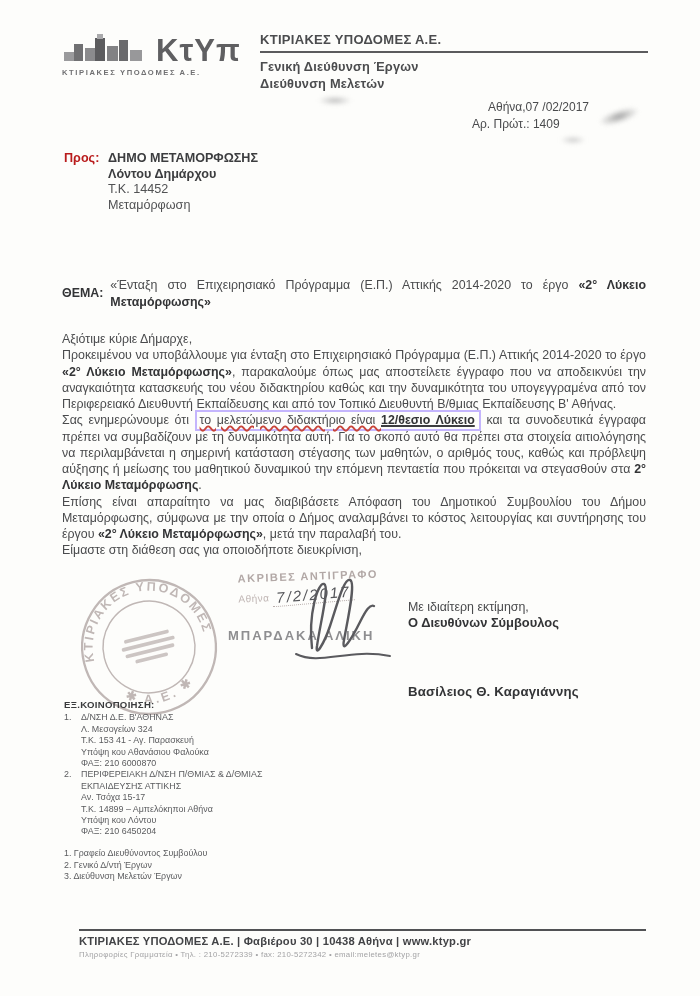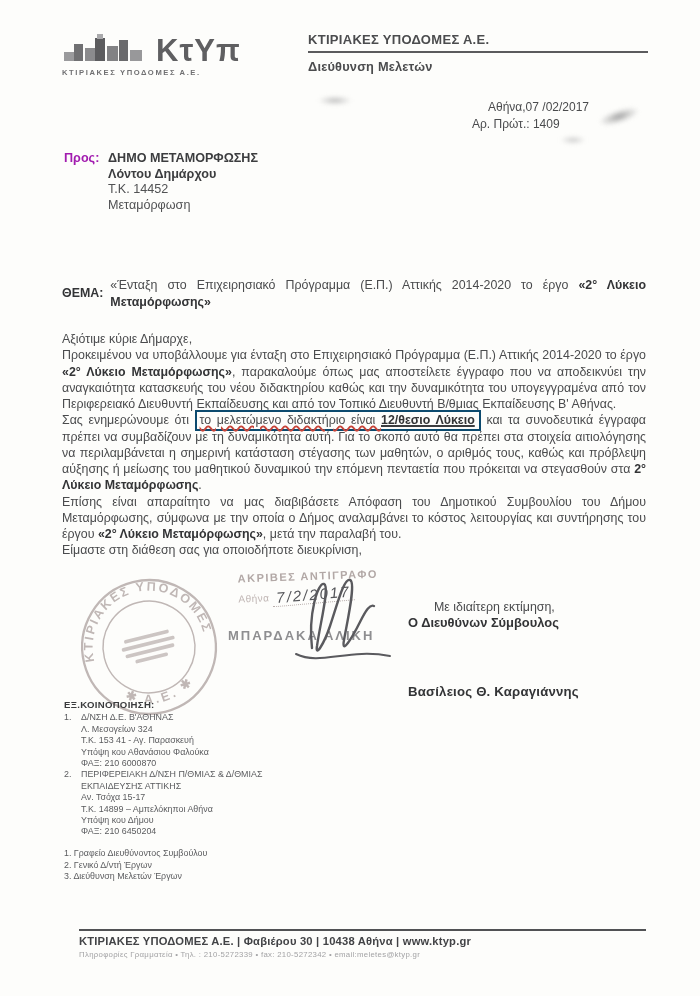--- a/index.html
+++ b/index.html
@@ -2,61 +2,61 @@
 <html><head>
 <meta charset="utf-8">
 <style>
   html,body{margin:0;padding:0;background:#e8e8e8;}
   .page{
     position:relative;width:700px;height:996px;margin:0 auto;
     background:#fdfdfb;overflow:hidden;
     font-family:"Liberation Sans",sans-serif;color:#46474a;
   }
   
-  .header{position:absolute;top:30px;left:62px;right:52px;display:flex;gap:48px;}
+  .header{position:absolute;top:30px;left:62px;right:52px;display:flex;}
   .logo-col{width:186px;flex:none;}
   .logo-row{display:flex;align-items:flex-end;}
   .logo-word{font-size:31px;font-weight:bold;color:#5f5f61;letter-spacing:1px;line-height:30px;margin-left:2px;}
   .logo-caption{font-size:7.6px;font-weight:bold;color:#707072;letter-spacing:1.6px;margin-top:2px;white-space:nowrap;}
   .hdr-right{flex:1;margin-left:12px;padding-top:2px;}
   .org-name{font-weight:bold;font-size:13px;color:#4b4c4e;letter-spacing:.3px;}
   .hdr-rule{border:none;border-top:2.2px solid #5b5b5d;margin:4px 0 5px 0;}
   .division{font-weight:bold;font-size:12.8px;color:#4b4c4e;line-height:17px;letter-spacing:.2px;}
   
   .date-block{position:absolute;top:99px;left:472px;font-size:12px;color:#4a4b4d;line-height:16.5px;}
   .date-line{padding-left:16px;}
   
   .recipient{position:absolute;top:151px;left:64px;font-size:12.6px;line-height:15.6px;color:#515254;}
   .recipient .row{display:flex;}
-  .rec-label{font-weight:bold;color:#a21caf;width:44px;flex:none;}
+  .rec-label{font-weight:bold;color:#b91c1c;width:44px;flex:none;}
   .rec-bold{font-weight:bold;color:#3c3d3f;}
   
   .subject{position:absolute;top:277px;left:62px;right:54px;display:flex;font-size:12.4px;line-height:16.5px;align-items:center;}
   .subject-label{font-weight:bold;color:#333436;flex:none;margin-right:7px;}
   .subject-text{text-align:justify;color:#4a4b4d;}
   .b{font-weight:bold;color:#333436;}
   
   .body-text{position:absolute;top:331px;left:62px;right:54px;font-size:12.4px;line-height:16.25px;text-align:justify;color:#4a4b4d;}
   .body-text p{margin:0;}
   .redbox{
-    display:inline;border:2px solid #0c4a6e;padding:1px 4px 2px 3px;
+    display:inline;border:2px solid #c4b5fd;padding:1px 4px 2px 3px;
     box-decoration-break:slice;
   }
   .red-u{text-decoration:underline;text-decoration-color:#c8453a;text-decoration-thickness:2px;text-decoration-style:wavy;}
   .blk-u{text-decoration:underline;text-decoration-color:#3c3d3f;text-decoration-thickness:1.5px;}
   
   .stamp-zone{position:absolute;top:566px;left:62px;right:54px;height:170px;}
   .round-stamp{position:absolute;left:16px;top:10px;width:142px;height:142px;opacity:.62;transform:rotate(-14deg);}
   .copy-stamp{position:absolute;left:176px;top:4px;transform:rotate(-2deg);color:#b2a8a6;font-size:11px;font-weight:bold;letter-spacing:1.5px;}
   .copy-date-row{margin-top:4px;font-weight:normal;letter-spacing:.5px;font-size:10px;color:#c0b6b4;white-space:nowrap;}
   .hand-date{display:inline-block;font-size:15px;color:#55565a;font-style:italic;letter-spacing:2px;transform:rotate(-3deg);border-bottom:1px dotted #b9afad;padding:0 4px;}
   .stamped-name{position:absolute;left:166px;top:62px;color:#8e8e90;font-weight:bold;font-size:13px;letter-spacing:2px;filter:blur(.2px);}
   .sig-svg{position:absolute;left:228px;top:8px;width:120px;height:100px;}
   .closing-block{position:absolute;left:346px;top:34px;width:240px;font-size:12.4px;color:#4a4b4d;}
-  .closing-line1{margin-left:26px;}
+  .closing-line1{}
   .closing-title{font-weight:bold;color:#333436;font-size:12.9px;margin-top:1px;}
   .signatory-name{position:absolute;left:346px;top:118px;font-weight:bold;color:#333436;font-size:13.2px;letter-spacing:.2px;}
   
   .cc{position:absolute;top:699px;left:64px;width:320px;font-size:8.9px;line-height:11.4px;color:#5a5b5e;}
   .cc-heading,.int-heading{font-weight:bold;font-size:9.6px;color:#3a3b3d;letter-spacing:.3px;margin-bottom:2px;}
   .cc-item{display:flex;}
   .cc-num{width:17px;flex:none;}
   .internal{position:absolute;top:848px;left:64px;width:320px;font-size:8.9px;line-height:11.6px;color:#5a5b5e;}
   
   .footer{position:absolute;top:929px;left:62px;right:54px;border-top:2.5px solid #515254;padding-top:4px;margin-left:17px;}
@@ -90,20 +90,21 @@
           <rect x="68" y="20" width="12" height="11" fill="#98989a"></rect>
           <rect x="35" y="4" width="6" height="5" fill="#aaaaac"></rect>
         </svg>
         <div class="logo-word">ΚτΥπ</div>
       </div>
       <div class="logo-caption">ΚΤΙΡΙΑΚΕΣ ΥΠΟΔΟΜΕΣ Α.Ε.</div>
     </div>
     <div class="hdr-right">
       <div class="org-name">ΚΤΙΡΙΑΚΕΣ ΥΠΟΔΟΜΕΣ Α.Ε.</div>
       <hr class="hdr-rule">
+      <div class="division">Γενική Διεύθυνση Έργων</div>
       <div class="division">Διεύθυνση Μελετών</div>
     </div>
   </div>
 
   <div class="date-block">
     <div class="date-line">Αθήνα,07 /02/2017</div>
     <div>Αρ. Πρώτ.: 1409</div>
   </div>
 
   <div class="recipient">
@@ -188,21 +189,21 @@
         <div>ΦΑΞ: 210 6000870</div>
       </div>
     </div>
     <div class="cc-item">
       <div class="cc-num">2.</div>
       <div>
         <div>ΠΕΡΙΦΕΡΕΙΑΚΗ Δ/ΝΣΗ Π/ΘΜΙΑΣ &amp; Δ/ΘΜΙΑΣ</div>
         <div>ΕΚΠΑΙΔΕΥΣΗΣ ΑΤΤΙΚΗΣ</div>
         <div>Αν. Τσόχα 15-17</div>
         <div>Τ.Κ. 14899 – Αμπελόκηποι Αθήνα</div>
-        <div>Υπόψη κου Δήμου</div>
+        <div>Υπόψη κου Λόντου</div>
         <div>ΦΑΞ: 210 6450204</div>
       </div>
     </div>
   </div>
 
   <div class="internal">
     <div>1. Γραφείο Διευθύνοντος Συμβούλου</div>
     <div>2. Γενικό Δ/ντή Έργων</div>
     <div>3. Διεύθυνση Μελετών Έργων</div>
   </div>

